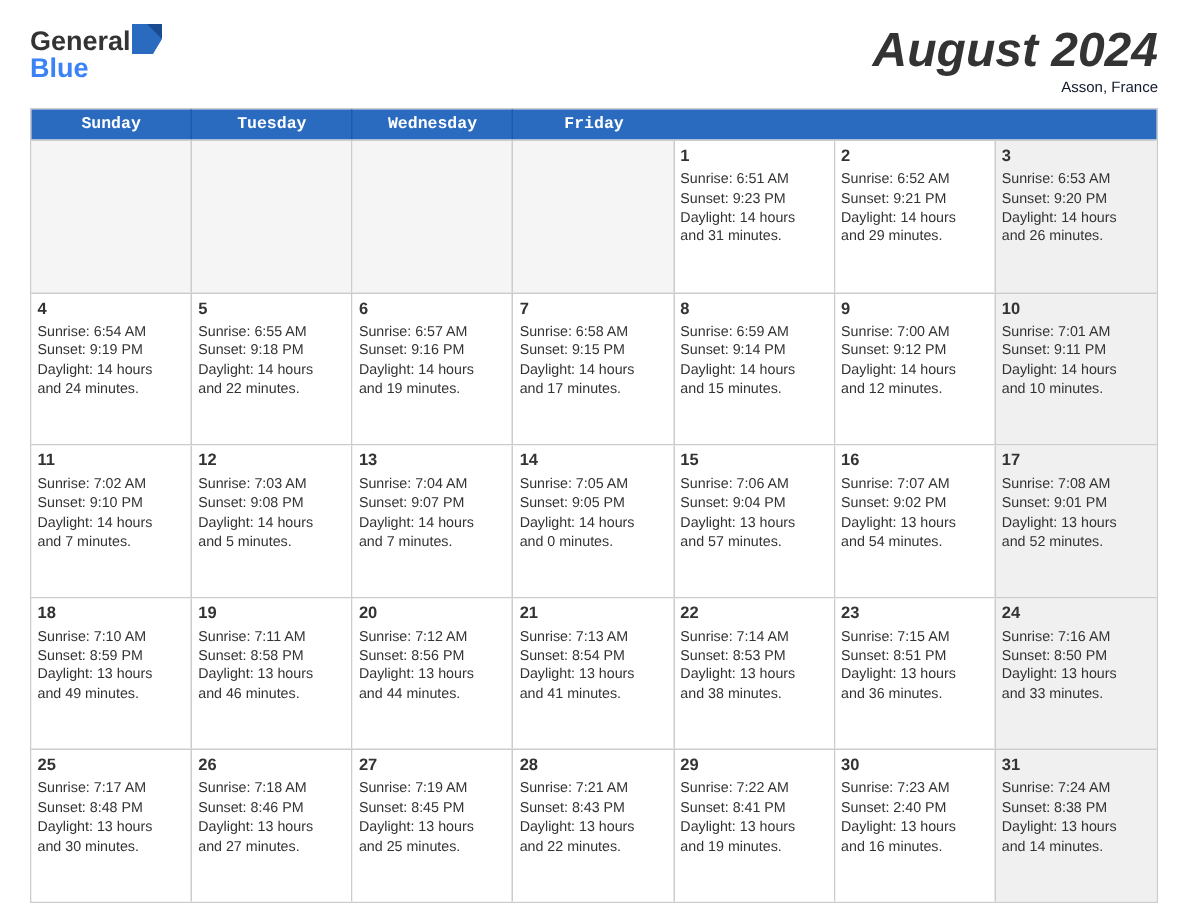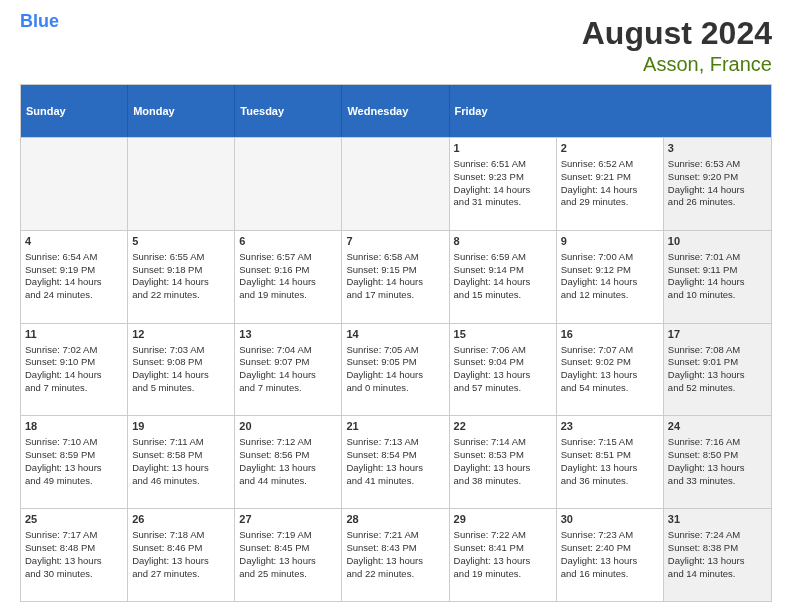--- a/index.html
+++ b/index.html
@@ -40,44 +40,46 @@
       margin-left: 1px;
     }
     .title-area {
       text-align: right;
     }
     .month-title {
       font-size: 32px;
       font-weight: bold;
       color: #333;
       line-height: 1.1;
+      font-style: italic;
     }
     .location {
-      font-size: 20px;
-      color: #4d7c0f;
+      font-size: 10px;
+      color: #0f172a;
       margin-top: 2px;
     }
     .calendar {
       flex: 1;
       display: flex;
       flex-direction: column;
       border: 1px solid #ccc;
     }
     .cal-header {
       display: grid;
       grid-template-columns: repeat(7, 1fr);
       background: #2a6bbf;
     }
     .cal-header-cell {
       color: #fff;
       font-size: 11px;
       font-weight: bold;
-      padding: 20px 5px;
+      padding: 4px 5px;
       border-right: 1px solid #1a5aaf;
-      text-align: left;
+      text-align: center;
+      font-family: Liberation Mono, monospace;
     }
     .cal-header-cell:last-child { border-right: none; }
     .cal-body {
       display: flex;
       flex-direction: column;
       flex: 1;
     }
     .cal-row {
       display: grid;
       grid-template-columns: repeat(7, 1fr);
@@ -103,33 +105,39 @@
       display: block;
     }
   </style>
 </head>
 <body>
 
 <div class="page">
   <div class="header">
     <div class="logo">
       <div>
+        <div style="display:flex;align-items:center;">
+          <span class="logo-text logo-general">General</span>
+          <svg class="logo-icon" viewBox="0 0 20 24">
+            <polygon points="0,0 14,0 20,10 14,20 0,20" fill="#2a6bbf"></polygon>
+            <polygon points="10,0 20,0 20,10" fill="#1a4a8f"></polygon>
+          </svg>
+        </div>
         <span class="logo-text logo-blue" style="display:block;margin-top:-4px;">Blue</span>
       </div>
     </div>
     <div class="title-area">
       <div class="month-title">August 2024</div>
       <div class="location">Asson, France</div>
     </div>
   </div>
 
   <div class="calendar">
     <div class="cal-header">
     <div class="cal-header-cell">Sunday</div>
-        <div class="cal-header-cell">Monday</div>
         <div class="cal-header-cell">Tuesday</div>
         <div class="cal-header-cell">Wednesday</div>
         <div class="cal-header-cell">Friday</div>
       </div>
     <div class="cal-body">
     <div class="cal-row">
           <div class="cal-cell empty"></div>
           <div class="cal-cell empty"></div>
           <div class="cal-cell empty"></div>
           <div class="cal-cell empty"></div>

